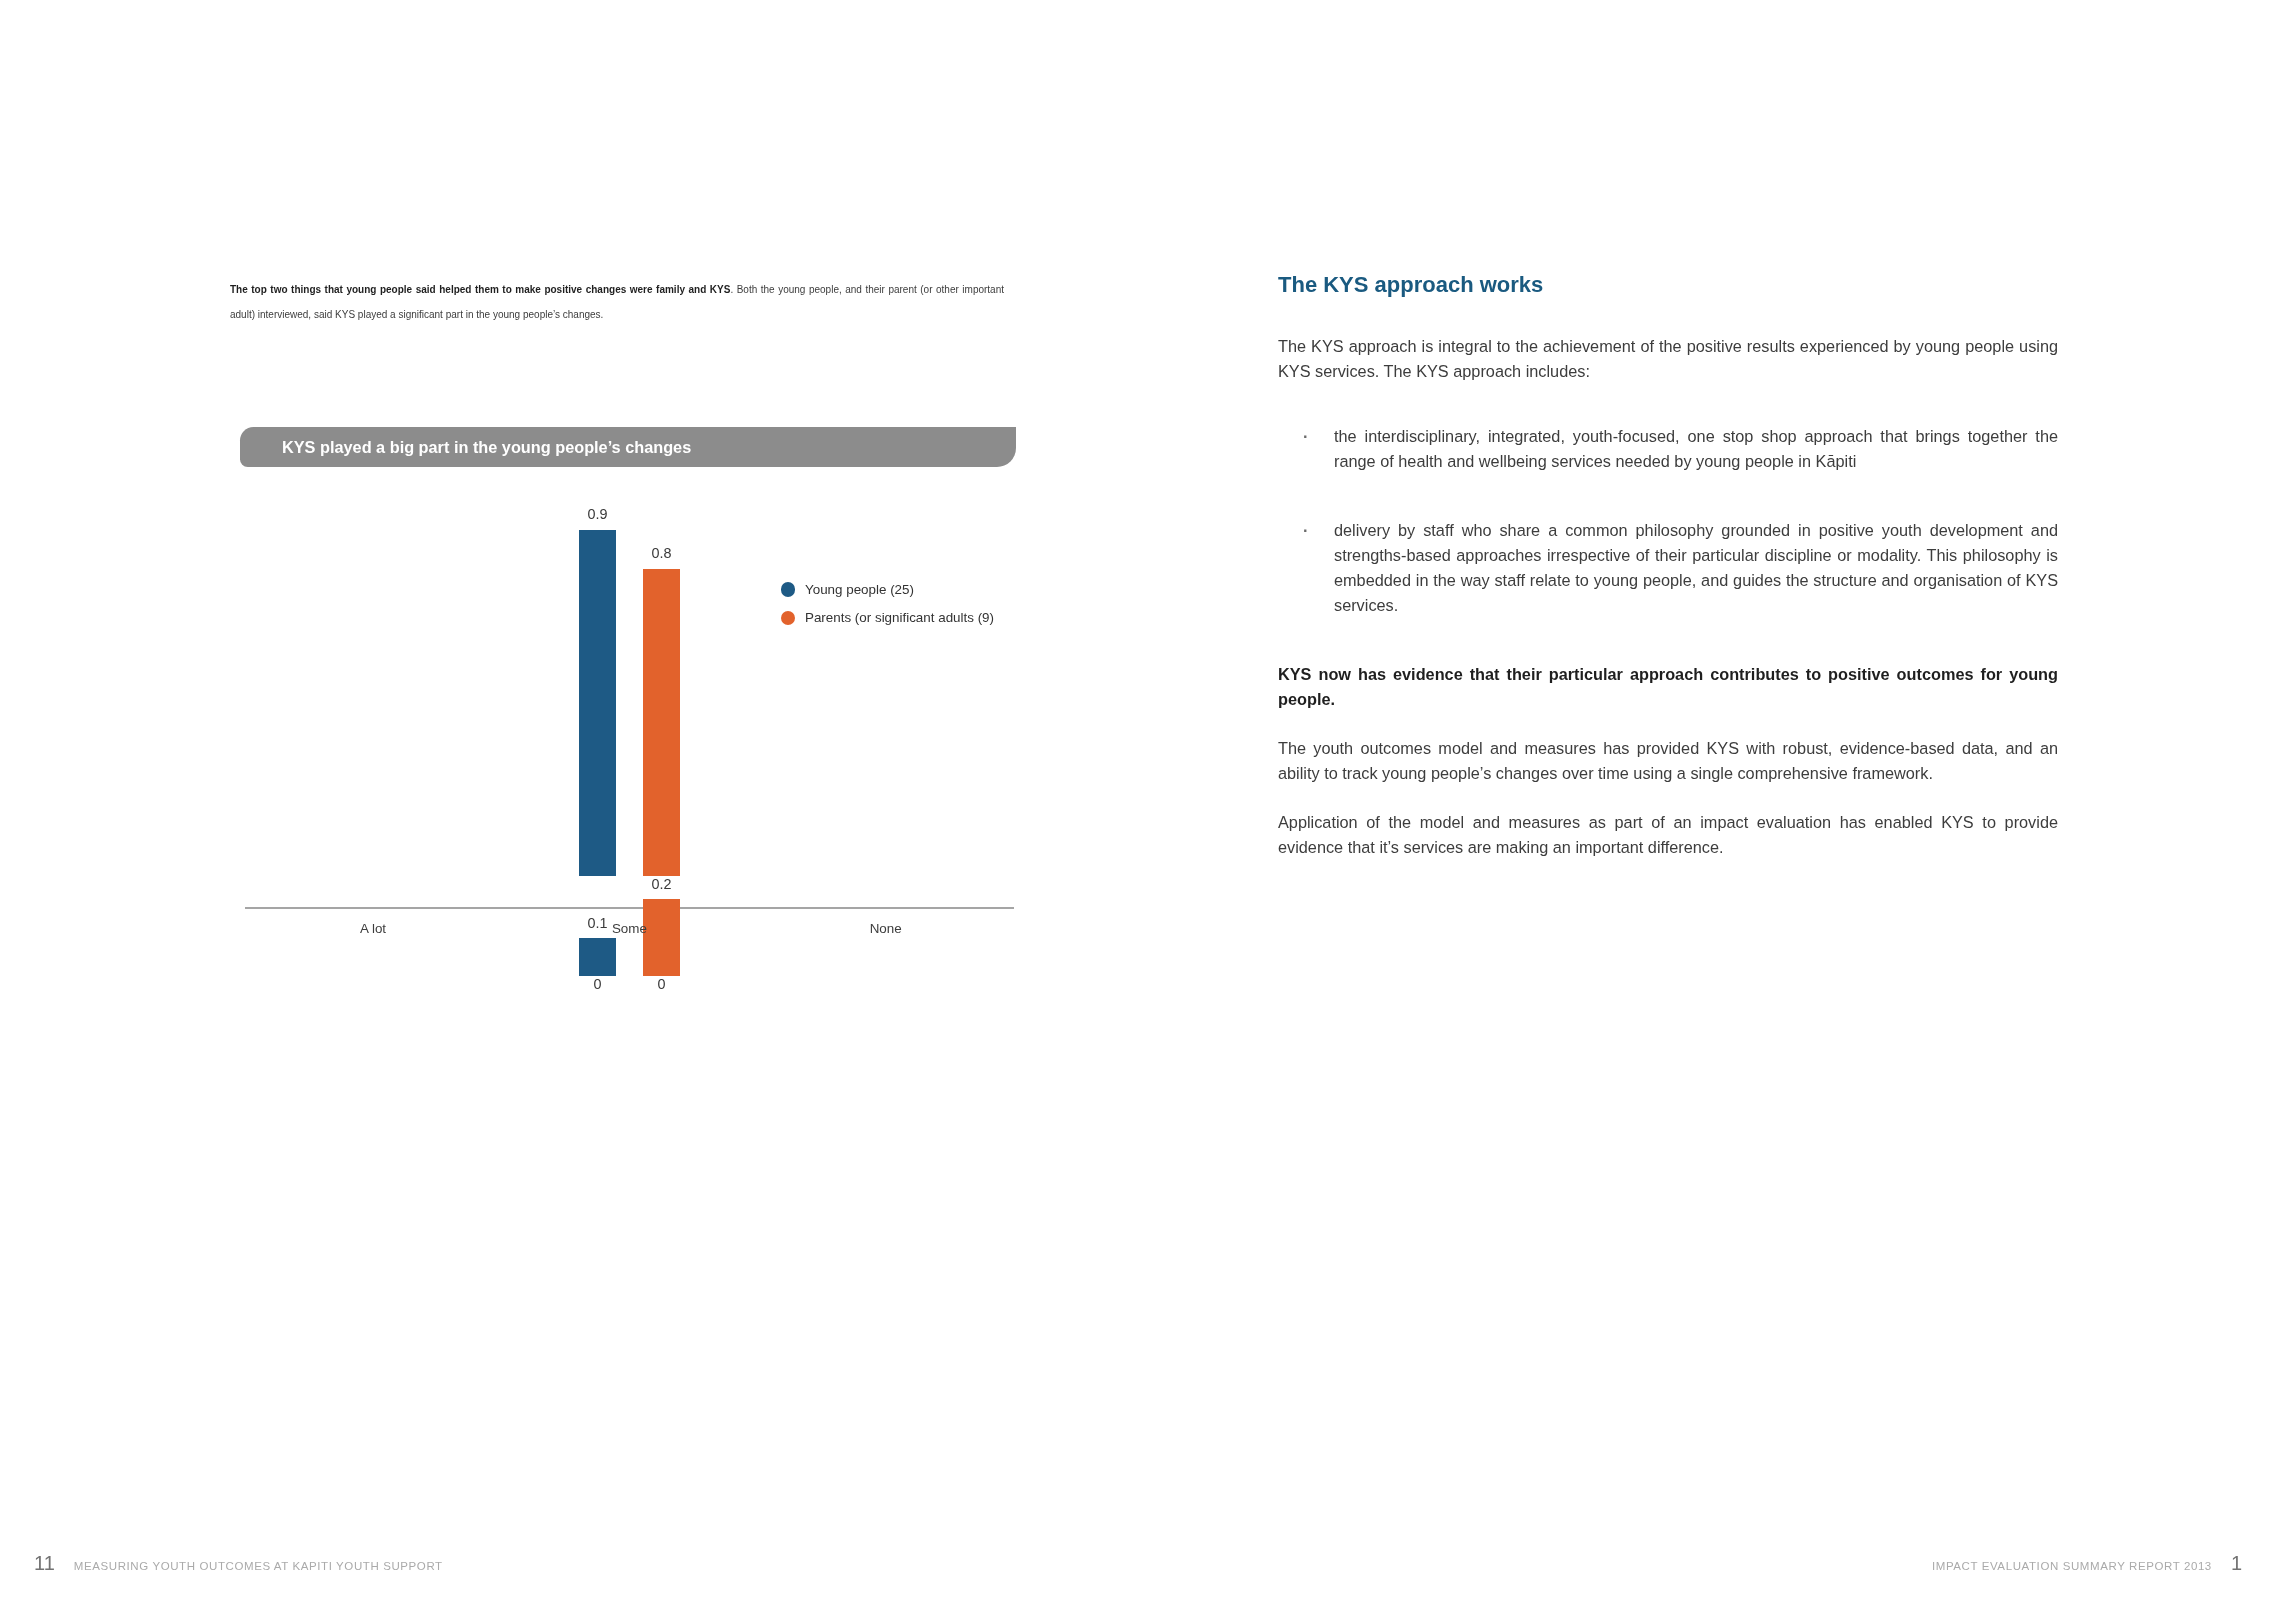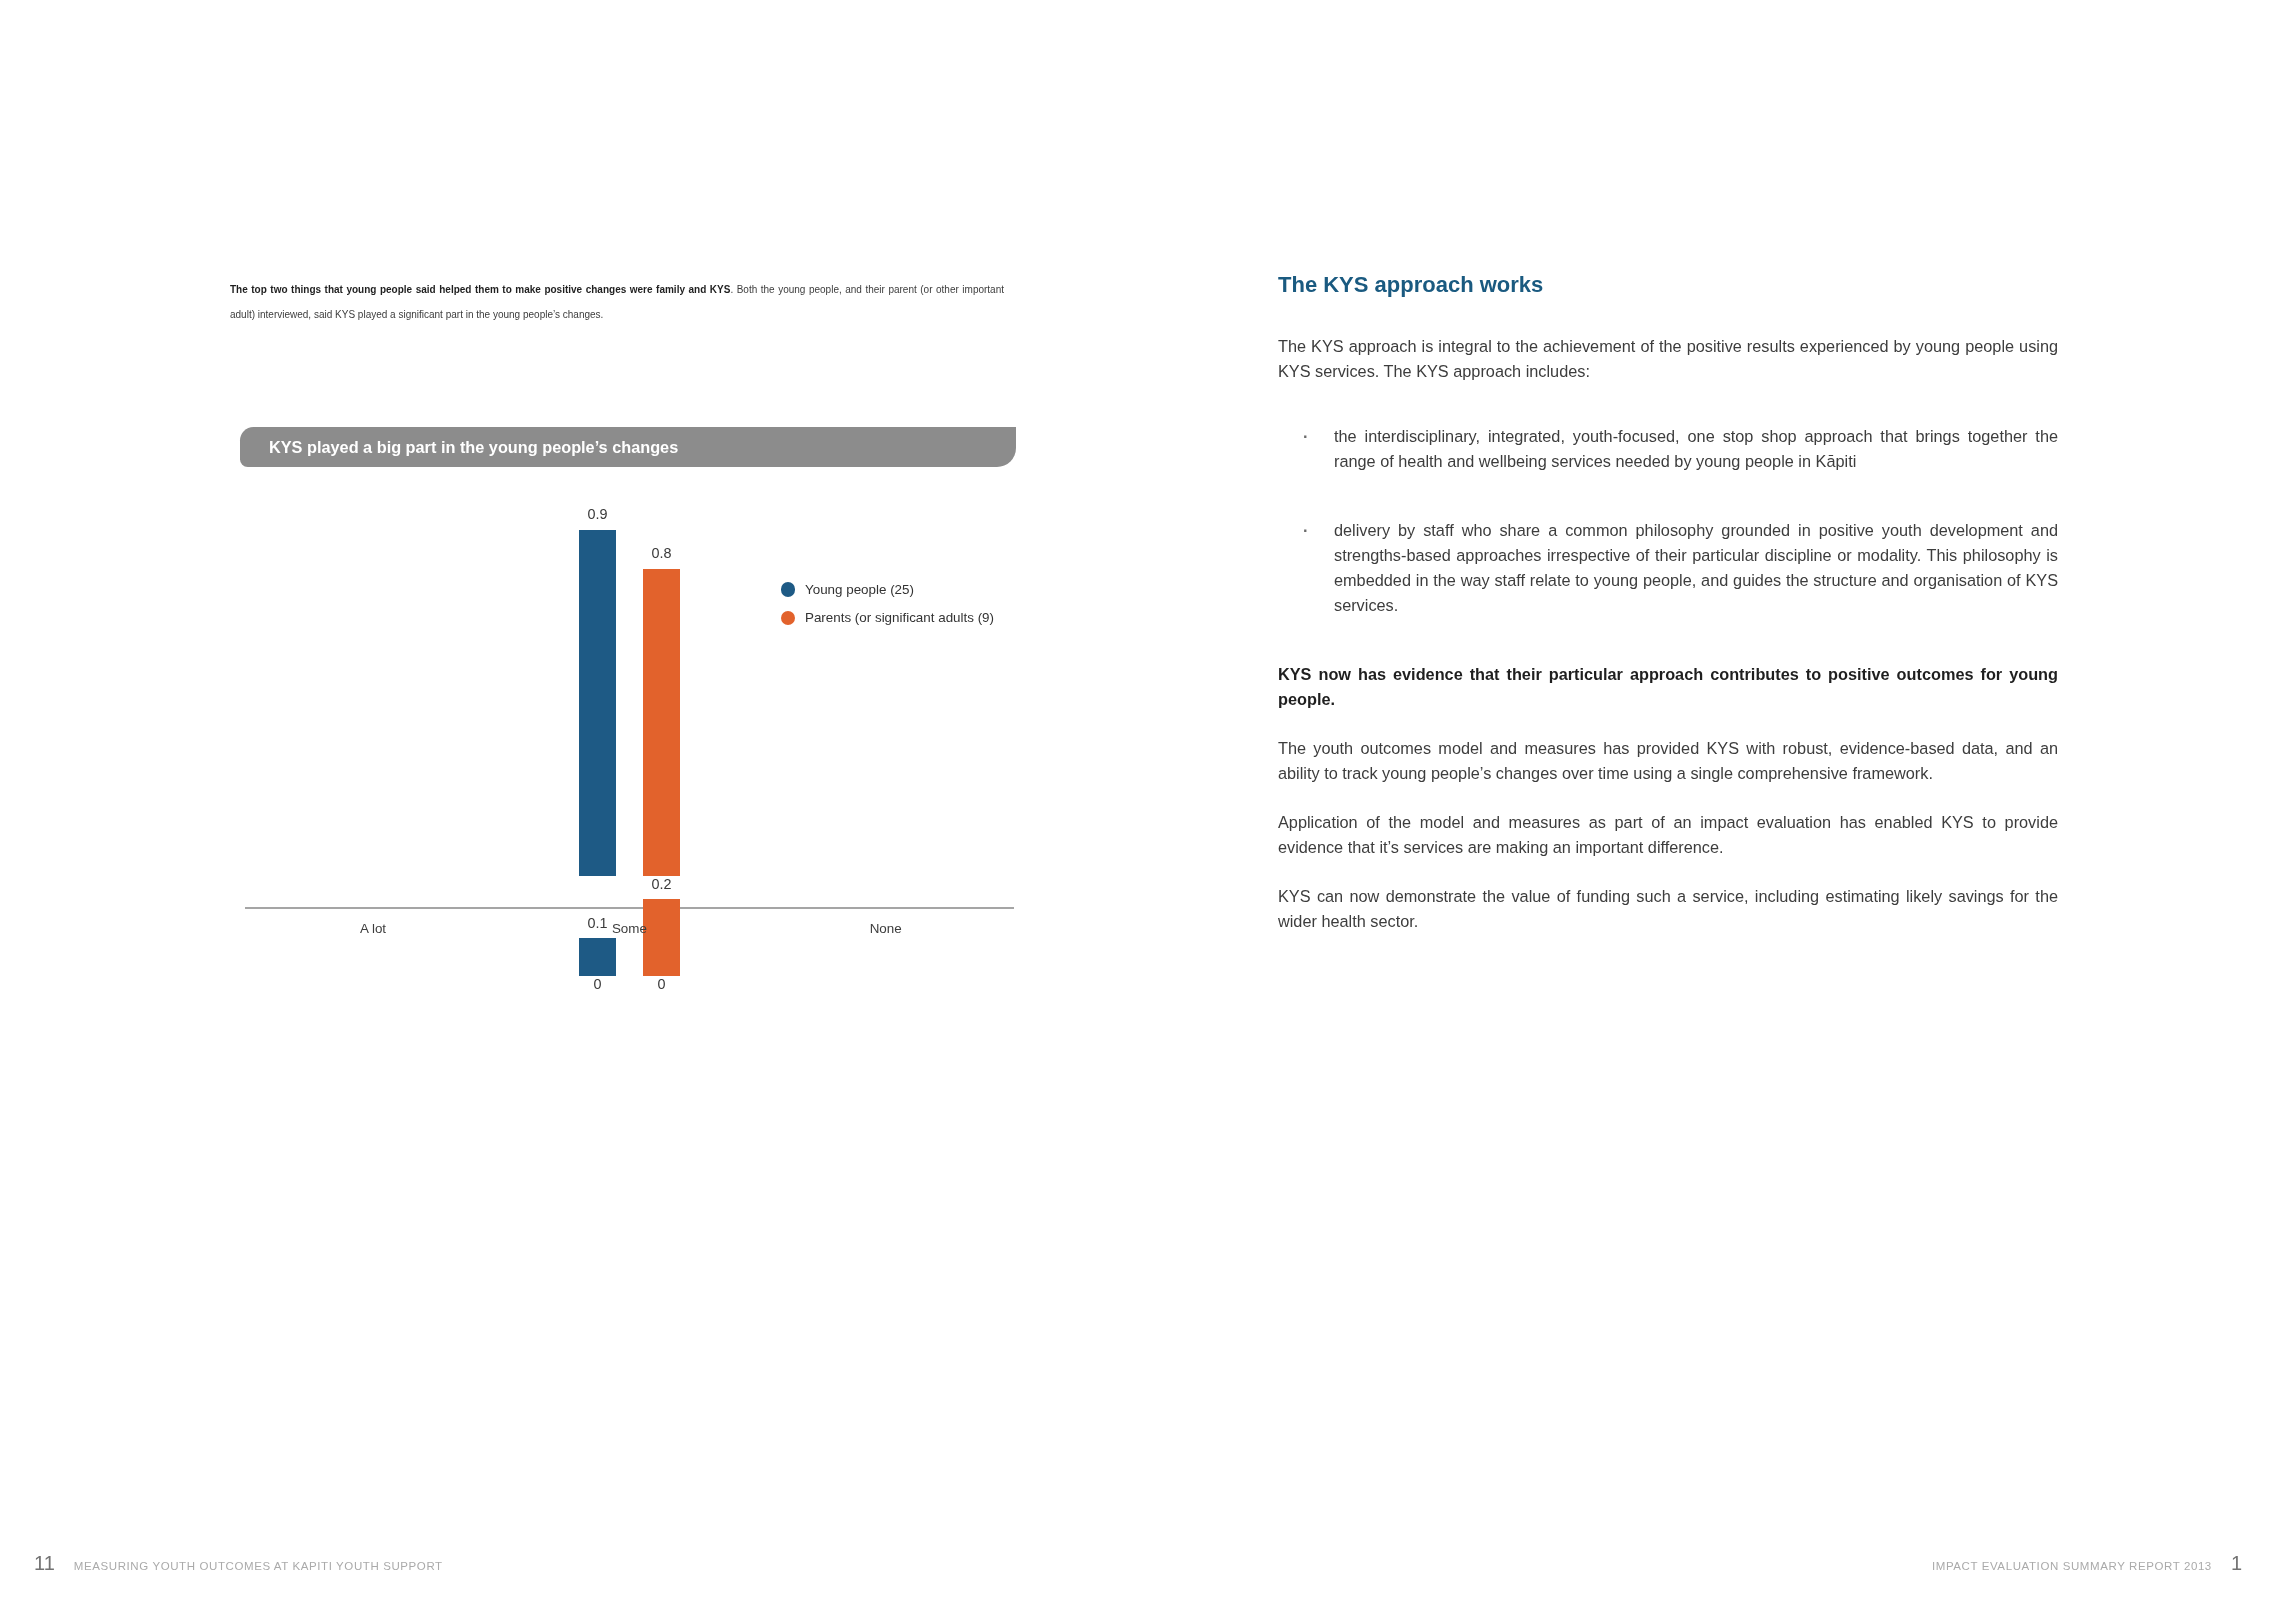--- a/index.html
+++ b/index.html
@@ -25,21 +25,21 @@
 
   .chart-title-bar {
     position: absolute;
     left: 240px; top: 427px;
     width: 776px; height: 40px;
     background: #8c8c8c;
     border-radius: 13.4px 0 19px 7.7px;
     color: #ffffff;
     font-size: 16.3px; font-weight: bold;
     display: flex; align-items: center;
-    padding-left: 29px;
+    padding-left: 42px;
   }
 
   .chart-area {
     position: absolute;
     left: 243px; top: 468px;
     width: 772px; height: 490px;
   }
   .plot {
     position: absolute;
     left: 1.9px; top: 38px;
@@ -228,21 +228,20 @@
 <div class="col-right">
   <p>The KYS approach is integral to the achievement of the positive results experienced by young people using KYS services. The KYS approach includes:</p>
   <ul class="bullet-list">
       <li>the interdisciplinary, integrated, youth-focused, one stop shop approach that brings together the range of health and wellbeing services needed by young people in Kāpiti</li>
       <li>delivery by staff who share a common philosophy grounded in positive youth development and strengths-based approaches irrespective of their particular discipline or modality. This philosophy is embedded in the way staff relate to young people, and guides the structure and organisation of KYS services.</li>
     </ul>
   <p class="bold-statement">KYS now has evidence that their particular approach contributes to positive outcomes for young people.</p>
   <div class="right-paragraphs">
       <p>The youth outcomes model and measures has provided KYS with robust, evidence-based data, and an ability to track young people’s changes over time using a single comprehensive framework.</p>
       <p>Application of the model and measures as part of an impact evaluation has enabled KYS to provide evidence that it’s services are making an important difference.</p>
-      <p>KYS can now demonstrate the value of funding such a service, including estimating likely savings for the wider health sector.</p>
     </div>
 </div>
 
 <div class="footer-left">
   <span class="page-num">11</span>
   <span class="footer-text">MEASURING YOUTH OUTCOMES AT KAPITI YOUTH SUPPORT</span>
 </div>
 <div class="footer-right">
   <span class="footer-text">IMPACT EVALUATION SUMMARY REPORT 2013</span>
   <span class="page-num">1</span>

